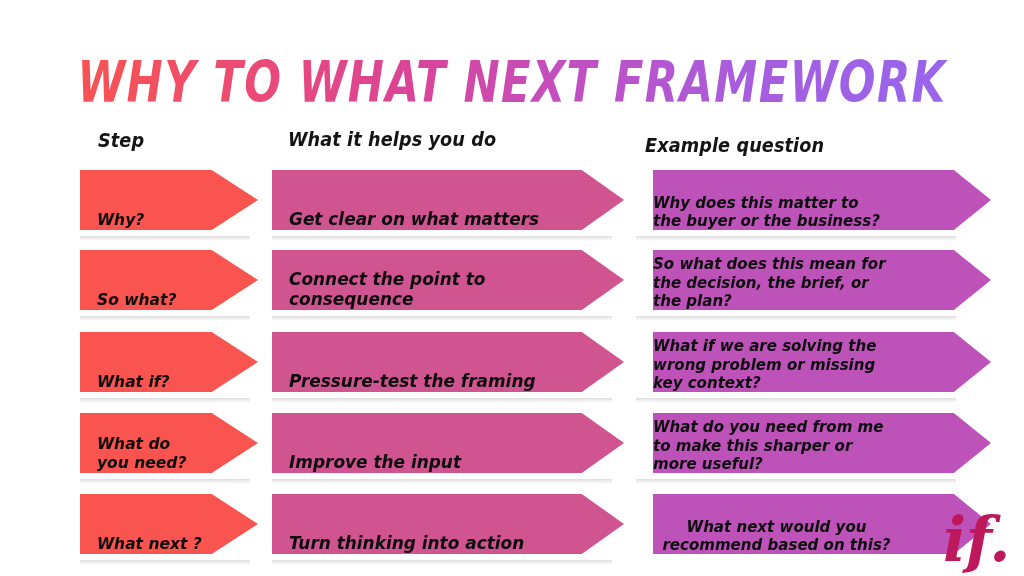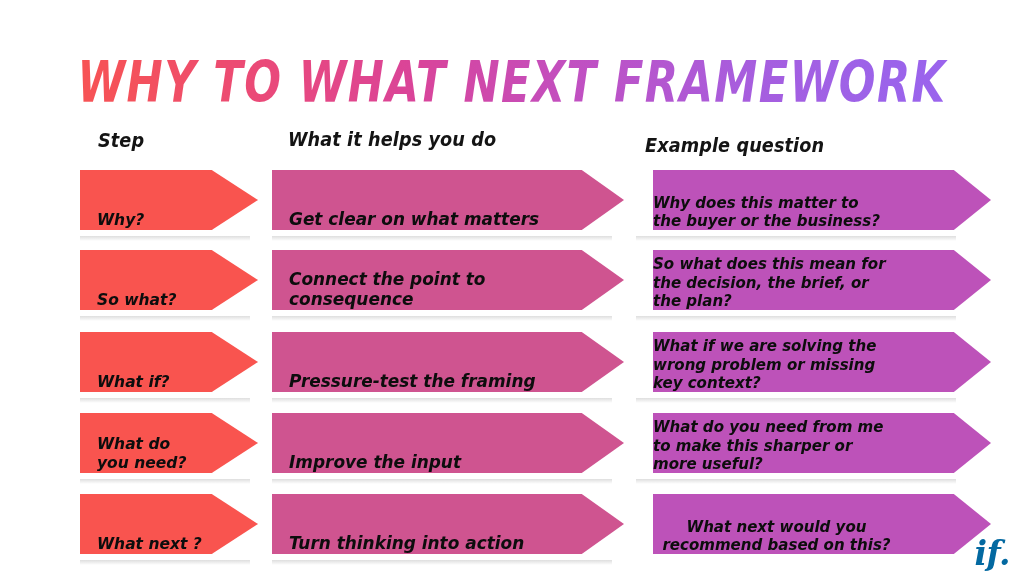--- a/index.html
+++ b/index.html
@@ -140,22 +140,22 @@
     pointer-events: none;
   }
 
   
   #logo {
     position: absolute;
     right: 14px;
     bottom: 6px;
     font-family: "DejaVu Serif", serif;
     font-weight: 700;
-    font-size: 33px;
-    color: #0369a1;
+    font-size: 61px;
+    color: #be185d;
     line-height: 1;
     letter-spacing: -0.5px;
   }
 </style>
 </head>
 <body>
 
 <div id="slide">
 
   <div id="title">WHY TO WHAT NEXT FRAMEWORK</div>

